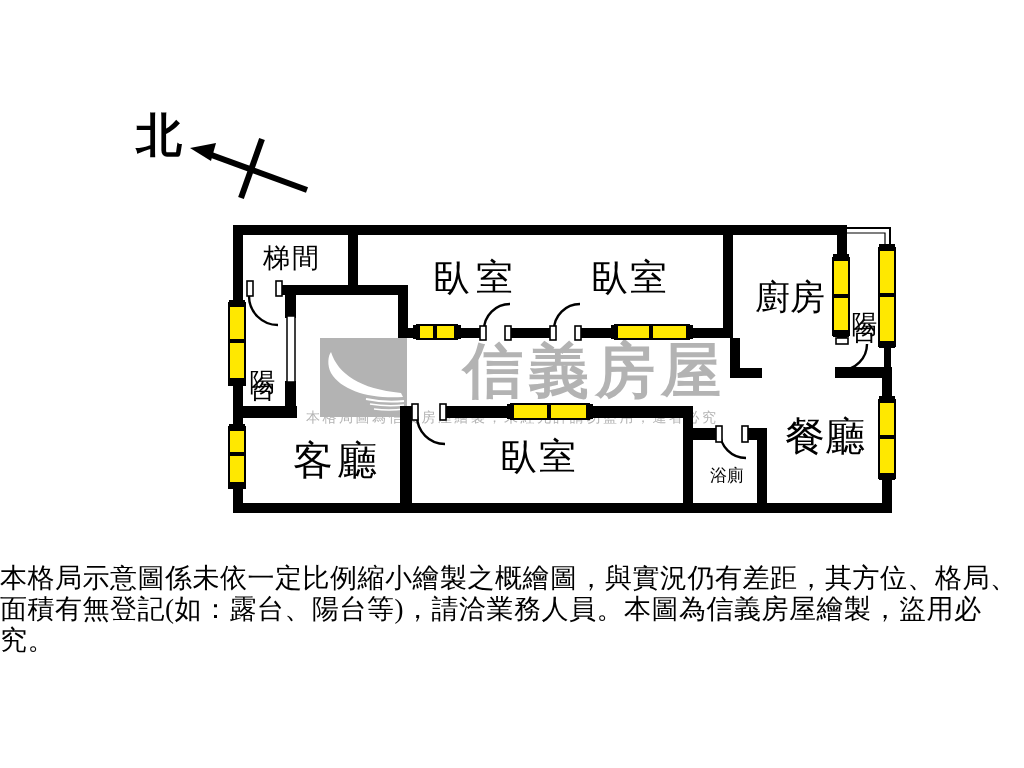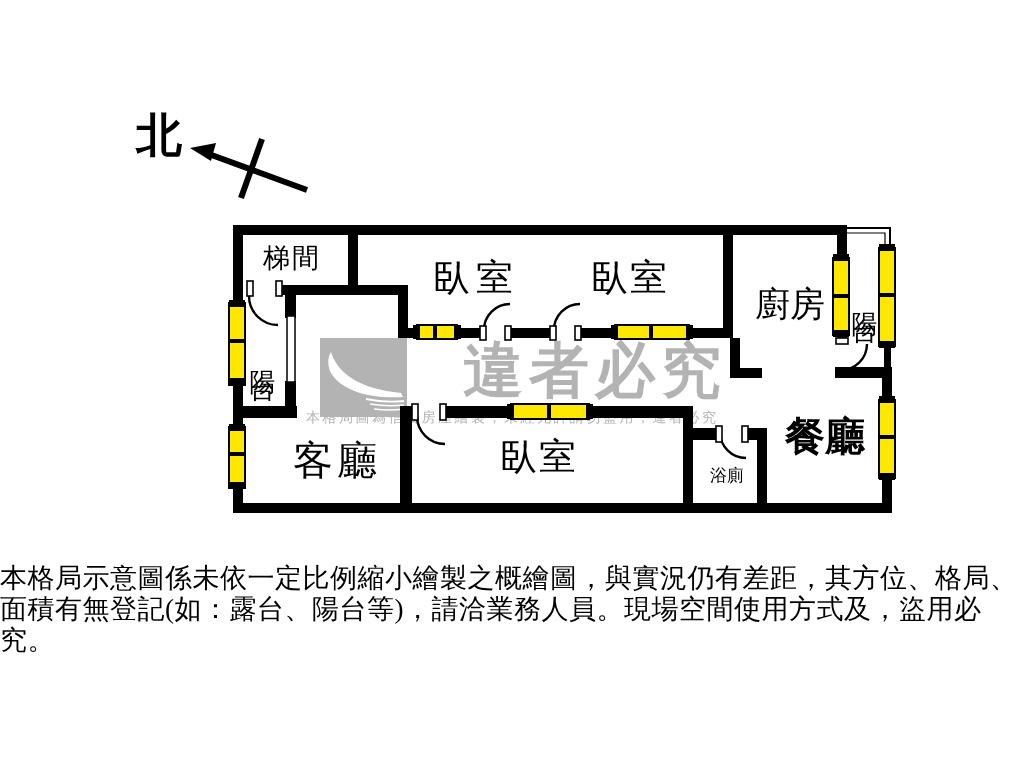--- a/index.html
+++ b/index.html
@@ -27,21 +27,21 @@
   .compass-label{position:absolute;z-index:3;left:136px;top:113px;font-size:46px;
                  font-weight:600;color:#000;line-height:1;}
   .disclaimer{position:absolute;z-index:3;left:0;top:563px;width:1022px;
               font-size:27px;line-height:31px;color:#000;letter-spacing:0.5px;}
 </style>
 </head>
 <body>
 
 <div class="stage">
 
-  <div class="wm-brand">違者必究</div>
+  <div class="wm-brand">信義房屋</div>
   <div class="wm-notice">本格局圖為信義房屋繪製，未經允許請勿盜用，違者必究</div>
 
   <svg class="plan" width="1024" height="768" viewBox="0 0 1024 768">
 
     <g>
       <rect class="wmfill" x="320" y="338" width="87" height="79"></rect>
       <path fill="#fff" d="M 331 352 C 338 374 360 389 401 393 L 403 397 C 370 399 342 391 331 373 C 327 365 328 356 331 352 Z"></path>
       <path d="M 366 399 Q 385 403 404 401" stroke="#fff" stroke-width="1.8" fill="none"></path>
       <path d="M 370 404 Q 387 407 404 405" stroke="#fff" stroke-width="1.6" fill="none"></path>
       <path d="M 374 409 Q 389 411 404 409" stroke="#fff" stroke-width="1.4" fill="none"></path>
@@ -159,28 +159,28 @@
       <rect class="post" x="742" y="426" width="6" height="16"></rect>
 
       <path class="arc" d="M 867 344 A 26 26 0 0 1 841 370"></path>
       <rect class="post" x="836" y="338" width="12" height="6"></rect>
     </g>
   </svg>
 
   <div class="label" style="left:292px;top:258px;font-size:27px;letter-spacing:2px;">梯間</div>
   <div class="label" style="left:476px;top:277px;font-size:37px;letter-spacing:6px;">臥室</div>
   <div class="label" style="left:630px;top:277px;font-size:37px;letter-spacing:2px;">臥室</div>
-  <div class="label" style="left:790px;top:297px;font-size:35px;margin-top:7px;">廚房</div>
+  <div class="label" style="left:790px;top:297px;font-size:35px;">廚房</div>
   <div class="label v" style="left:864px;top:297px;font-size:26px;">陽台</div>
   <div class="label v" style="left:262px;top:355px;font-size:26px;">陽台</div>
   <div class="label" style="left:337px;top:461px;font-size:40px;letter-spacing:4px;text-align:right;">客廳</div>
   <div class="label" style="left:539px;top:456px;font-size:37px;letter-spacing:2px;">臥室</div>
   <div class="label" style="left:727px;top:475px;font-size:17px;">浴廁</div>
-  <div class="label" style="left:825px;top:437px;font-size:40px;font-weight:bold;">餐廳</div>
+  <div class="label" style="left:825px;top:437px;font-size:40px;">餐廳</div>
 
   <div class="compass-label">北</div>
 
   <div class="disclaimer">
     <div>本格局示意圖係未依一定比例縮小繪製之概繪圖，與實況仍有差距，其方位、格局、</div>
-    <div>面積有無登記(如：露台、陽台等)，請洽業務人員。現場空間使用方式及，盜用必究。</div>
+    <div>面積有無登記(如：露台、陽台等)，請洽業務人員。本圖為信義房屋繪製，盜用必究。</div>
   </div>
 
 </div>
 
 </body></html>

